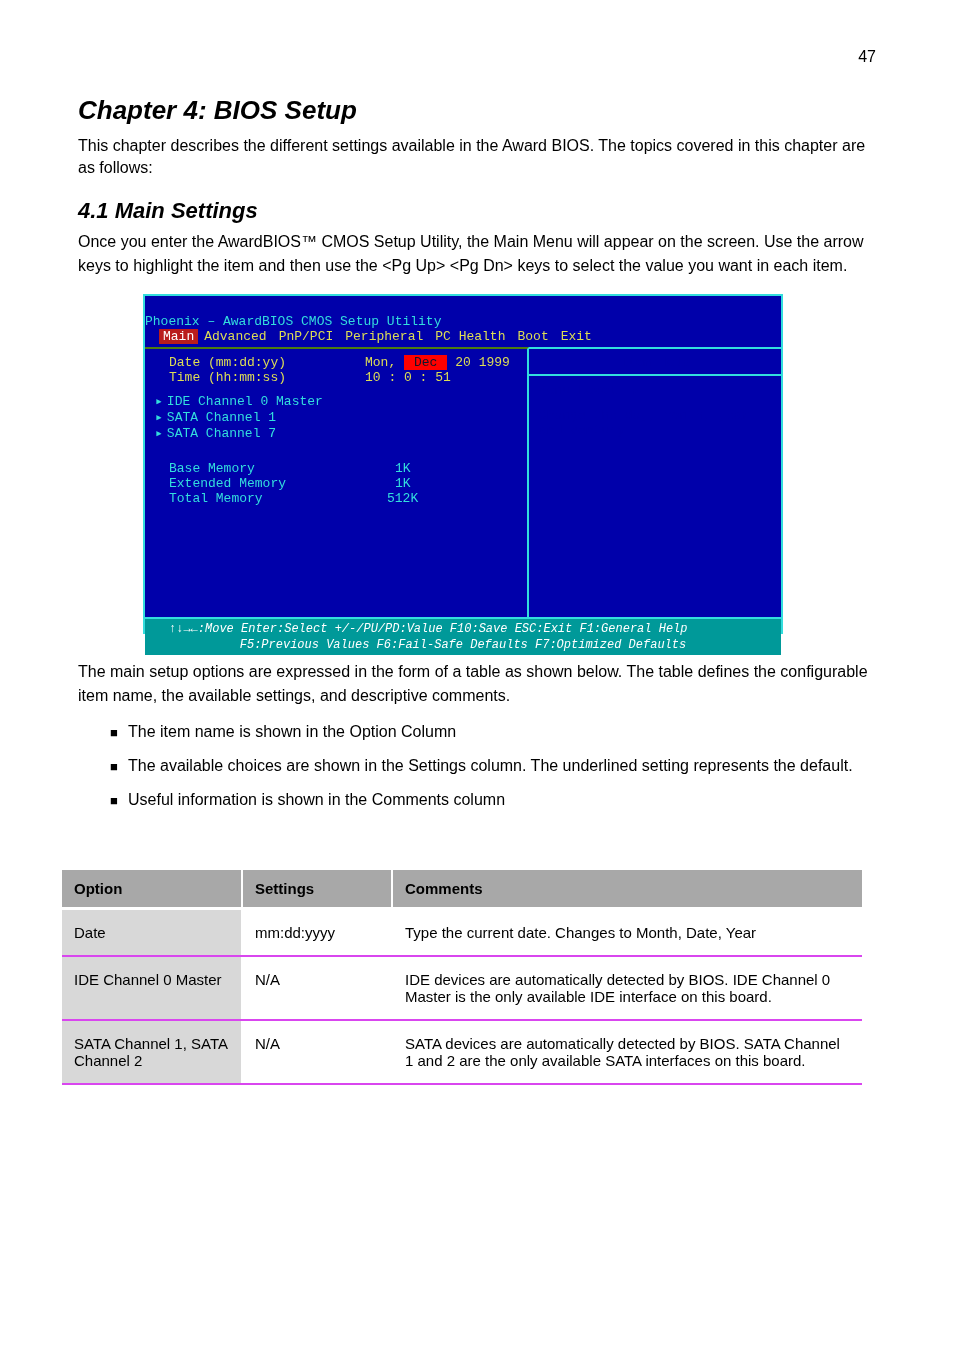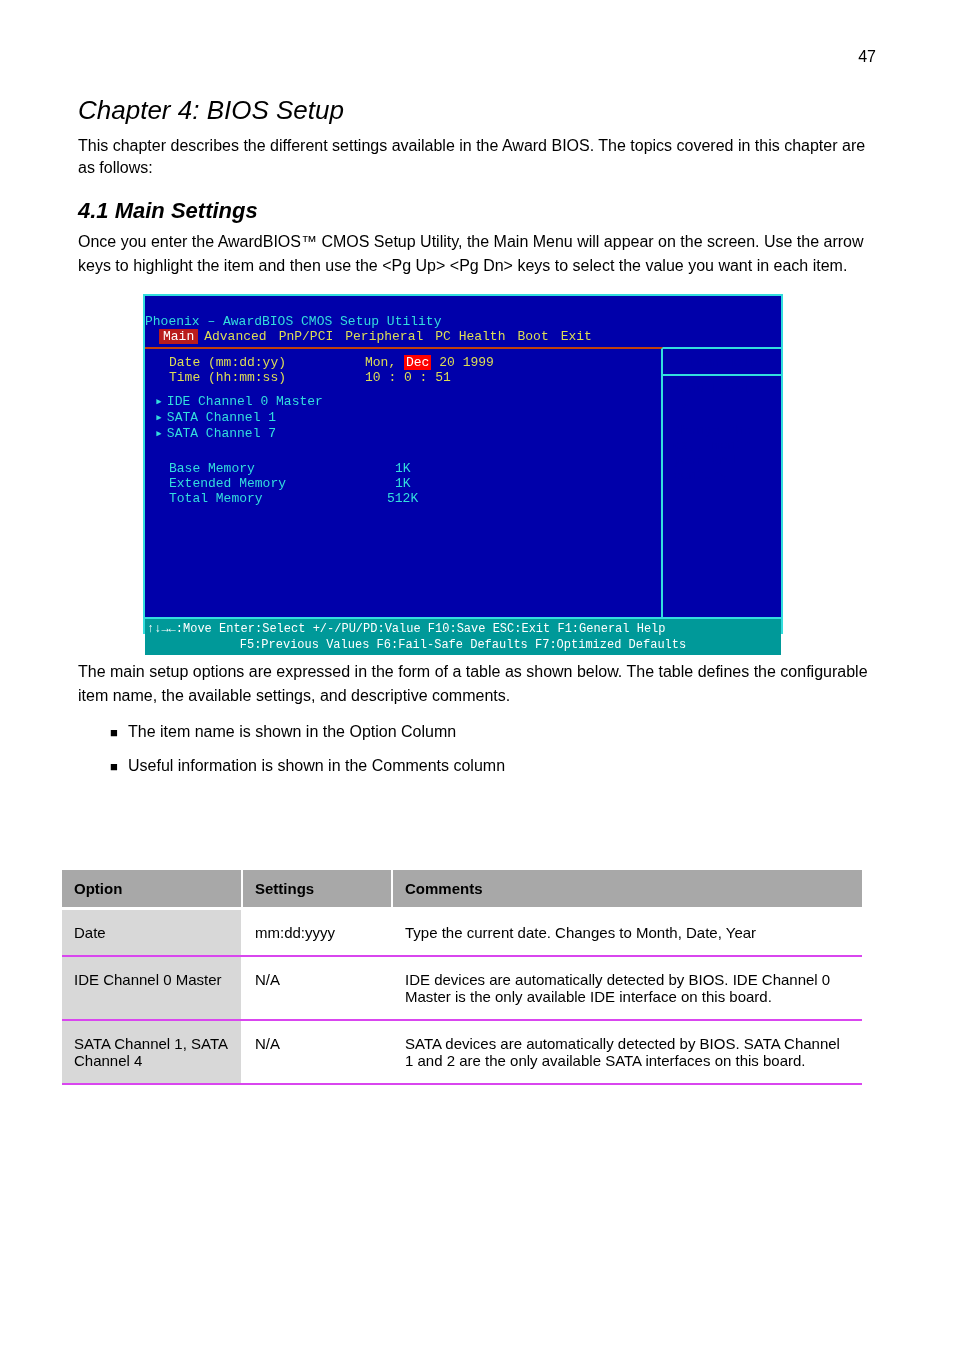--- a/index.html
+++ b/index.html
@@ -15,21 +15,21 @@
     position: absolute;
     top: 48px;
     right: 78px;
     font-size: 16px;
   }
   .chapter-title {
     position: absolute;
     top: 95px;
     left: 78px;
     font-size: 26px;
-    font-weight: normal;
+    font-weight: bold;
     font-style: italic;
   }
   .chapter-sub {
     position: absolute;
     top: 135px;
     left: 78px;
     font-size: 16px;
     width: 800px;
     line-height: 1.4;
   }
@@ -72,43 +72,44 @@
     color: #dddd55;
     height: 18px;
   }
   .bios-tabs span { display:inline-block; padding: 0 6px; }
   .bios-tabs .active { background: #b91c1c; color: #ffffff; padding: 0 4px;}
   .bios-body {
     display: flex;
     height: 270px;
   }
   .bios-left {
-    width: 518px;
-    border-top: 2px solid #c2410c;
+    width: 384px;
+    border-top: 2px solid #4d7c0f;
     border-right: 2px solid #33dddd;
     padding: 6px 10px;
   }
   .bios-right {
     flex: 1;
     border-top: 2px solid #33dddd;
     padding: 6px 10px;
   }
   .brow { display:flex; }
   .brow .lbl { width: 210px; }
   .yellow { color: #dddd55; }
   .cyan { color: #33dddd; }
-  .hl { background:#ff0000; color:#ffffff; padding:0 2px;}
+  .hl { background:#ff0000; color:#0f172a; padding:0 10px;}
   .tri::before { content:"\25B8"; color:#33dddd; margin-right:4px;}
   .bios-footer {
     background: #009999;
     color: #ffffff;
     border-top: 2px solid #33dddd;
-    padding: 2px 2px;
+    padding: 2px 24px;
     font-size: 12px;
     line-height: 1.35;
+    font-style: italic;
   }
   .help-head {
     color:#0000aa;
     text-align:center;
     font-weight:normal;
     margin-bottom:4px;
   }
   .hr-sep {
     border-top:2px solid #33dddd;
     margin:4px -10px 6px -10px;
@@ -224,20 +225,21 @@
   <div class="bios-footer">
     <div>↑↓→←:Move  Enter:Select  +/-/PU/PD:Value  F10:Save  ESC:Exit  F1:General Help</div>
     <div style="text-align:center">F5:Previous Values    F6:Fail-Safe Defaults    F7:Optimized Defaults</div>
   </div>
 </div>
 
 <div class="after-bios">The main setup options are expressed in the form of a table as shown below. The table defines the configurable item name, the available settings, and descriptive comments.</div>
 
 <div class="bullets">
   <div class="item"><span class="sym">■</span><span>The item name is shown in the Option Column</span></div>
+  <div class="item"><span class="sym">■</span><span>The available choices are shown in the Settings column. The underlined setting represents the default.</span></div>
   <div class="item"><span class="sym">■</span><span>Useful information is shown in the Comments column</span></div>
 </div>
 
 <table class="tbl">
   <thead>
     <tr>
       <th>Option</th>
       <th>Settings</th>
       <th>Comments</th>
     </tr>
@@ -247,18 +249,18 @@
       <td>Date</td>
       <td>mm:dd:yyyy</td>
       <td>Type the current date. Changes to Month, Date, Year</td>
     </tr>
     <tr>
       <td>IDE Channel 0 Master</td>
       <td>N/A</td>
       <td>IDE devices are automatically detected by BIOS. IDE Channel 0 Master is the only available IDE interface on this board.</td>
     </tr>
     <tr>
-      <td>SATA Channel 1, SATA Channel 4</td>
+      <td>SATA Channel 1, SATA Channel 2</td>
       <td>N/A</td>
       <td>SATA devices are automatically detected by BIOS. SATA Channel 1 and 2 are the only available SATA interfaces on this board.</td>
     </tr>
   </tbody>
 </table>
 
 </body></html>

